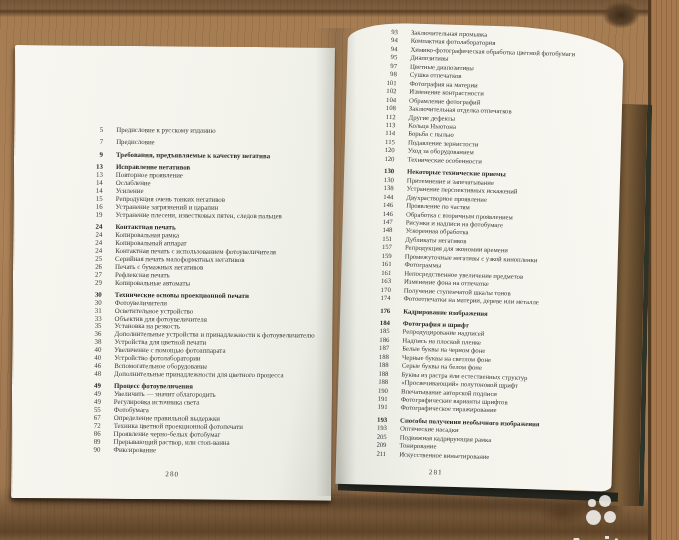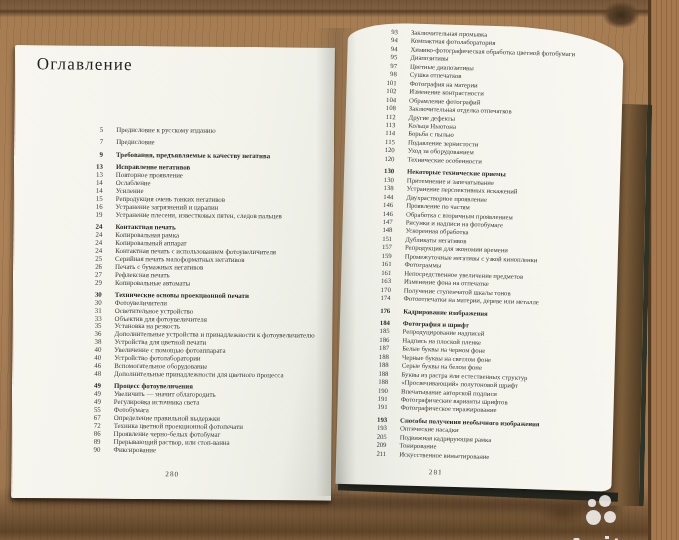--- a/index.html
+++ b/index.html
@@ -111,21 +111,20 @@
 </head>
 <body>
 
 <div class="wood"></div>
 <div class="plank-right"></div>
 <div class="book-shadow"></div>
 <div class="cover-right"></div>
 <div class="cover-bottom"></div>
 
 <div class="page page-left">
-  <div class="page-title">Оглавление</div>
   <div class="toc toc-left">
       <div class="toc-group">
         <div class="toc-row">
           <span class="num">5</span>
           <span class="txt">Предисловие к русскому изданию</span>
         </div>
         <div class="toc-row">
           <span class="num">7</span>
           <span class="txt">Предисловие</span>
         </div>

